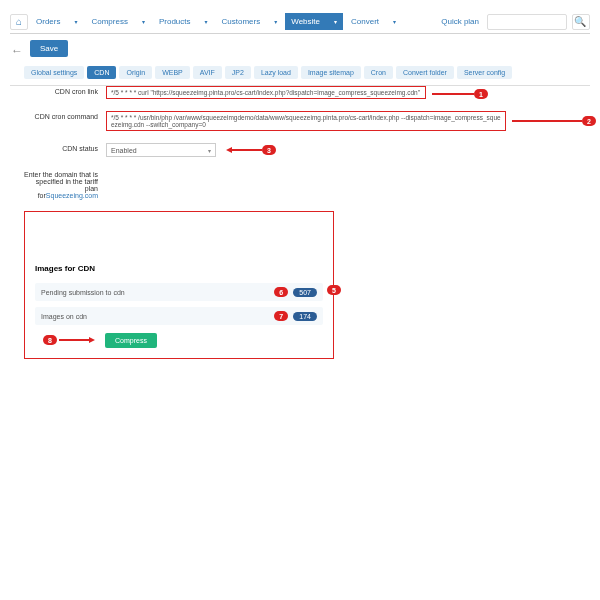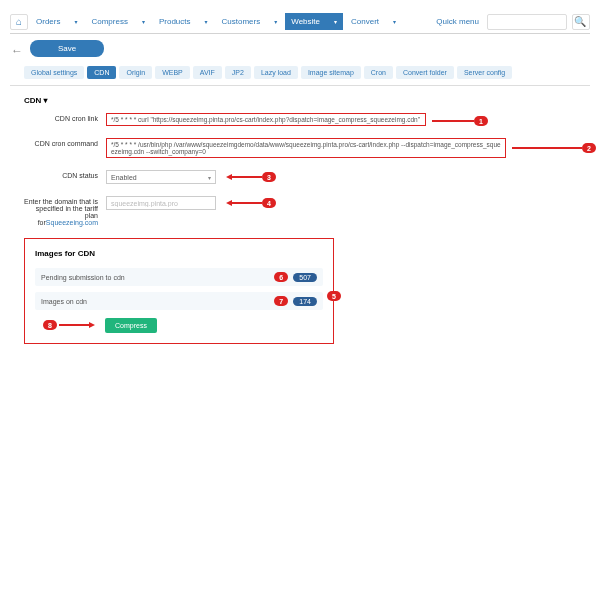--- a/index.html
+++ b/index.html
@@ -12,21 +12,21 @@
 .navlink.active { background: #337ab7; color: #fff; }
 .caret { font-size: 6px; }
 .spacer { flex: 1; }
 .quickmenu { color: #337ab7; padding: 0 6px; cursor: pointer; }
 .searchbox { width: 80px; height: 16px; border: 1px solid #ddd; border-radius: 2px; }
 .searchbtn { width: 18px; height: 16px; display: flex; align-items: center; justify-content: center; border: 1px solid #ddd; border-radius: 2px; color: #337ab7; cursor: pointer; font-size: 10px; margin-left: 3px; }
 
 .titlerow { display: flex; align-items: center; padding: 6px 0; gap: 6px; }
 .backbtn { width: 14px; text-align: center; color: #888; cursor: pointer; font-size: 12px; }
 .pagetitle { font-size: 13px; color: #333; flex: 1; }
-.savebtn { background: #337ab7; color: #fff; padding: 4px 28px; border-radius: 8px; cursor: pointer; font-size: 8px; }
+.savebtn { background: #337ab7; color: #fff; padding: 4px 10px; border-radius: 2px; cursor: pointer; font-size: 8px; }
 
 .tabrow { display: flex; gap: 3px; padding: 3px 0 6px 14px; border-bottom: 1px solid #ddd; flex-wrap: wrap; }
 .tab { background: #e8f1f8; color: #337ab7; padding: 3px 7px; border-radius: 2px; cursor: pointer; font-size: 7px; }
 .tab.active { background: #337ab7; color: #fff; }
 
 .section-h { font-weight: bold; font-size: 8px; margin: 10px 0 8px 14px; }
 
 .formrow { display: flex; align-items: flex-start; margin-bottom: 12px; padding-left: 14px; }
 .lbl { width: 82px; text-align: right; padding-right: 8px; color: #333; font-size: 7px; padding-top: 2px; }
 .lbl a { color: #337ab7; text-decoration: none; }
@@ -38,21 +38,21 @@
 .callout { position: absolute; display: flex; align-items: center; }
 .line { height: 2px; background: #d22; }
 .num { width: 14px; height: 10px; background: #d22; color: #fff; border-radius: 5px; display: flex; align-items: center; justify-content: center; font-size: 7px; font-weight: bold; }
 .arrow-head { width: 0; height: 0; border-top: 3px solid transparent; border-bottom: 3px solid transparent; border-right: 6px solid #d22; }
 
 .sel { display: inline-flex; align-items: center; border: 1px solid #ccc; padding: 2px 4px; width: 110px; height: 14px; font-size: 7px; color: #555; }
 .sel .dd { margin-left: auto; font-size: 6px; color: #888; }
 .txt { border: 1px solid #ccc; width: 110px; height: 14px; padding: 0 4px; font-size: 7px; color: #bbb; }
 
 .panel { border: 1.5px solid #d22; margin: 8px 14px 0 14px; padding: 10px; width: 310px; position: relative; }
-.panel-h { font-size: 8px; font-weight: bold; margin-bottom: 10px; }
+.panel-h { font-size: 8px; font-weight: bold; margin-bottom: 10px; margin-top: 42px; }
 .prow { display: flex; align-items: center; background: #f4f8fb; padding: 4px 6px; margin-bottom: 6px; border-radius: 2px; position: relative; }
 .plabel { font-size: 7px; color: #555; }
 .pn { margin-left: auto; width: 14px; height: 10px; background: #d22; color: #fff; border-radius: 5px; display: flex; align-items: center; justify-content: center; font-size: 7px; font-weight: bold; margin-right: 5px; }
 .badge { background: #2b5d95; color: #fff; padding: 1px 6px; border-radius: 6px; font-size: 7px; }
 
 .compressbtn { background: #20b57c; color: #fff; padding: 4px 10px; border-radius: 2px; font-size: 7px; cursor: pointer; display: inline-block; margin-left: 70px; }
 .comp-arrow { position: absolute; display: flex; align-items: center; }
 .comp-arrow .num { margin-right: 2px; }
 .comp-arrow .line { width: 30px; }
 .comp-arrow .head-r { width: 0; height: 0; border-top: 3px solid transparent; border-bottom: 3px solid transparent; border-left: 6px solid #d22; }
@@ -84,21 +84,21 @@
       </div>
     <div class="navlink active">
         <span>Website</span>
         <span class="caret">▾</span>
       </div>
     <div class="navlink">
         <span>Convert</span>
         <span class="caret">▾</span>
       </div>
     <div class="spacer"></div>
-    <div class="quickmenu">Quick menu</div>
+    <div class="quickmenu">Quick plan</div>
     <input class="searchbox" style="">
     <div class="searchbtn">🔍</div>
   </div>
 
   <div class="titlerow">
     <div class="backbtn">←</div>
     <div class="savebtn">Save</div>
   </div>
 
   <div class="tabrow">
@@ -108,21 +108,20 @@
     <div class="tab">WEBP</div>
     <div class="tab">AVIF</div>
     <div class="tab">JP2</div>
     <div class="tab">Lazy load</div>
     <div class="tab">Image sitemap</div>
     <div class="tab">Cron</div>
     <div class="tab">Convert folder</div>
     <div class="tab">Server config</div>
   </div>
 
-  <div class="section-h"><span>CDN</span> ▾</div>
 
   <div class="formrow">
     <div class="lbl">CDN cron link</div>
     <div class="ctrl">
       <div class="redbox">*/5 * * * * curl "https://squeezeimg.pinta.pro/cs-cart/index.php?dispatch=image_compress_squeezeimg.cdn"</div>
       <div class="callout" style="left:326px;top:3px;">
         <div class="line" style="width:42px;"></div>
         <div class="num">1</div>
       </div>
     </div>
@@ -151,28 +150,20 @@
         <div class="line" style="width:30px;"></div>
         <div class="num">3</div>
       </div>
     </div>
   </div>
 
   <div class="formrow">
     <div class="lbl">
       <span>Enter the domain that is specified in the tariff plan for</span><a href="#">Squeezeing.com</a>
     </div>
-    <div class="ctrl">
-      <input class="txt" value="squeezeimg.pinta.pro" style="">
-      <div class="callout" style="left:120px;top:2px;">
-        <div class="arrow-head"></div>
-        <div class="line" style="width:30px;"></div>
-        <div class="num">4</div>
-      </div>
-    </div>
   </div>
 
   <div class="panel">
     <div class="panel-h">Images for CDN</div>
     <div class="prow">
       <div class="plabel">Pending submission to cdn</div>
       <div class="pn">6</div>
       <div class="badge">507</div>
     </div>
     <div class="prow">

